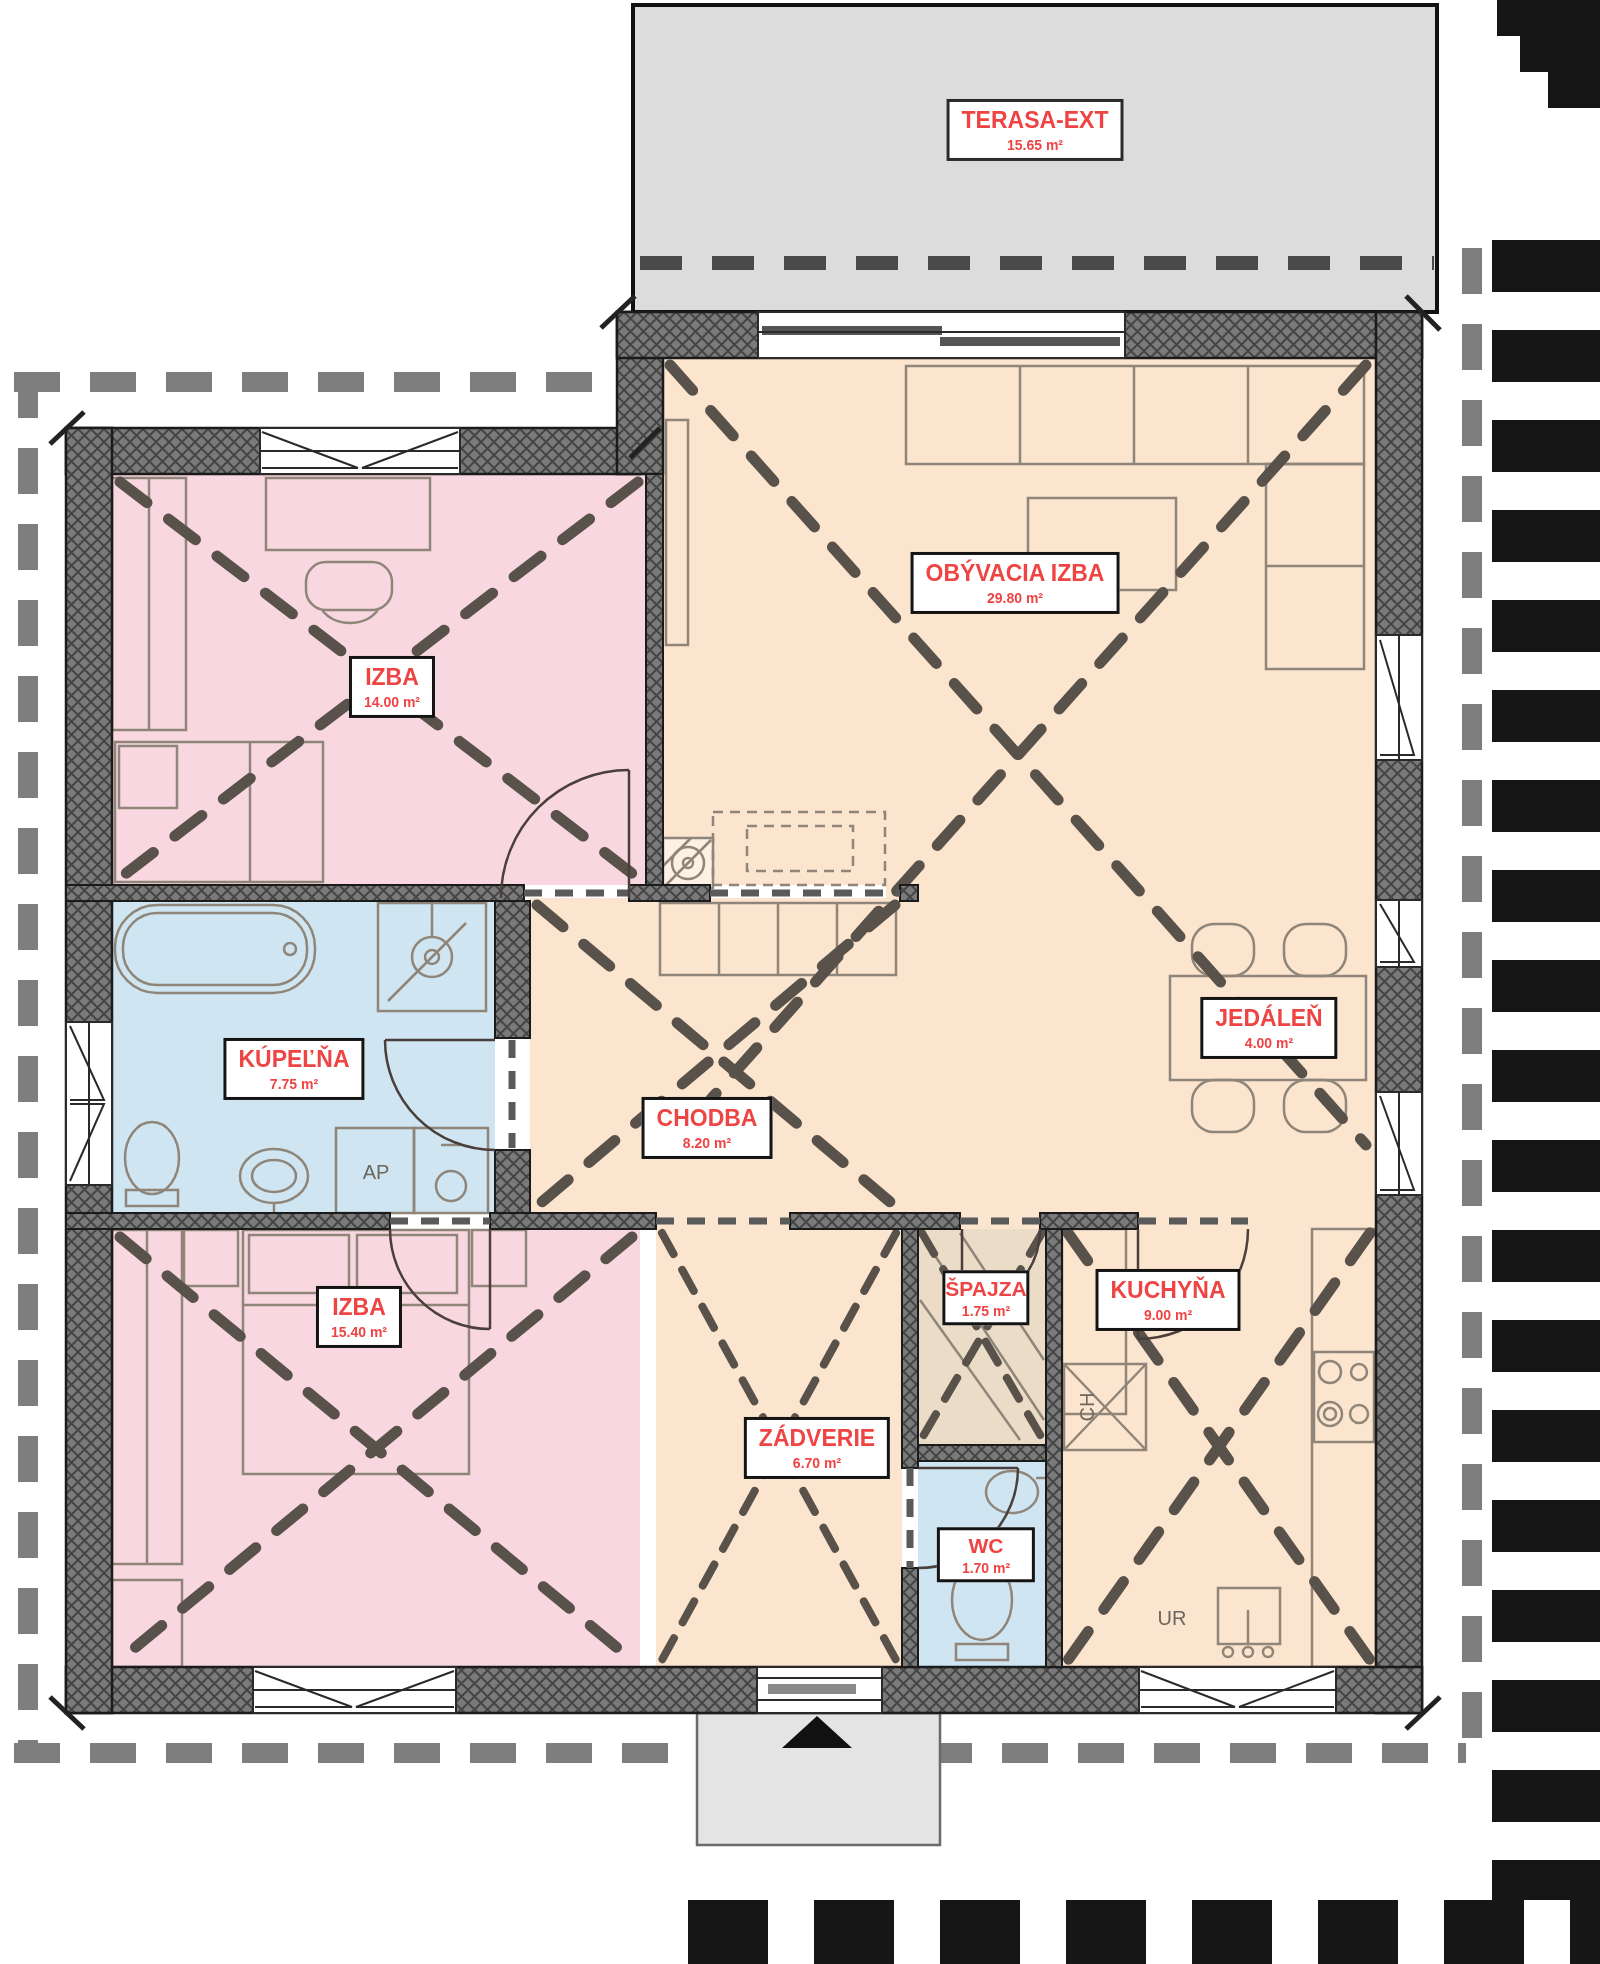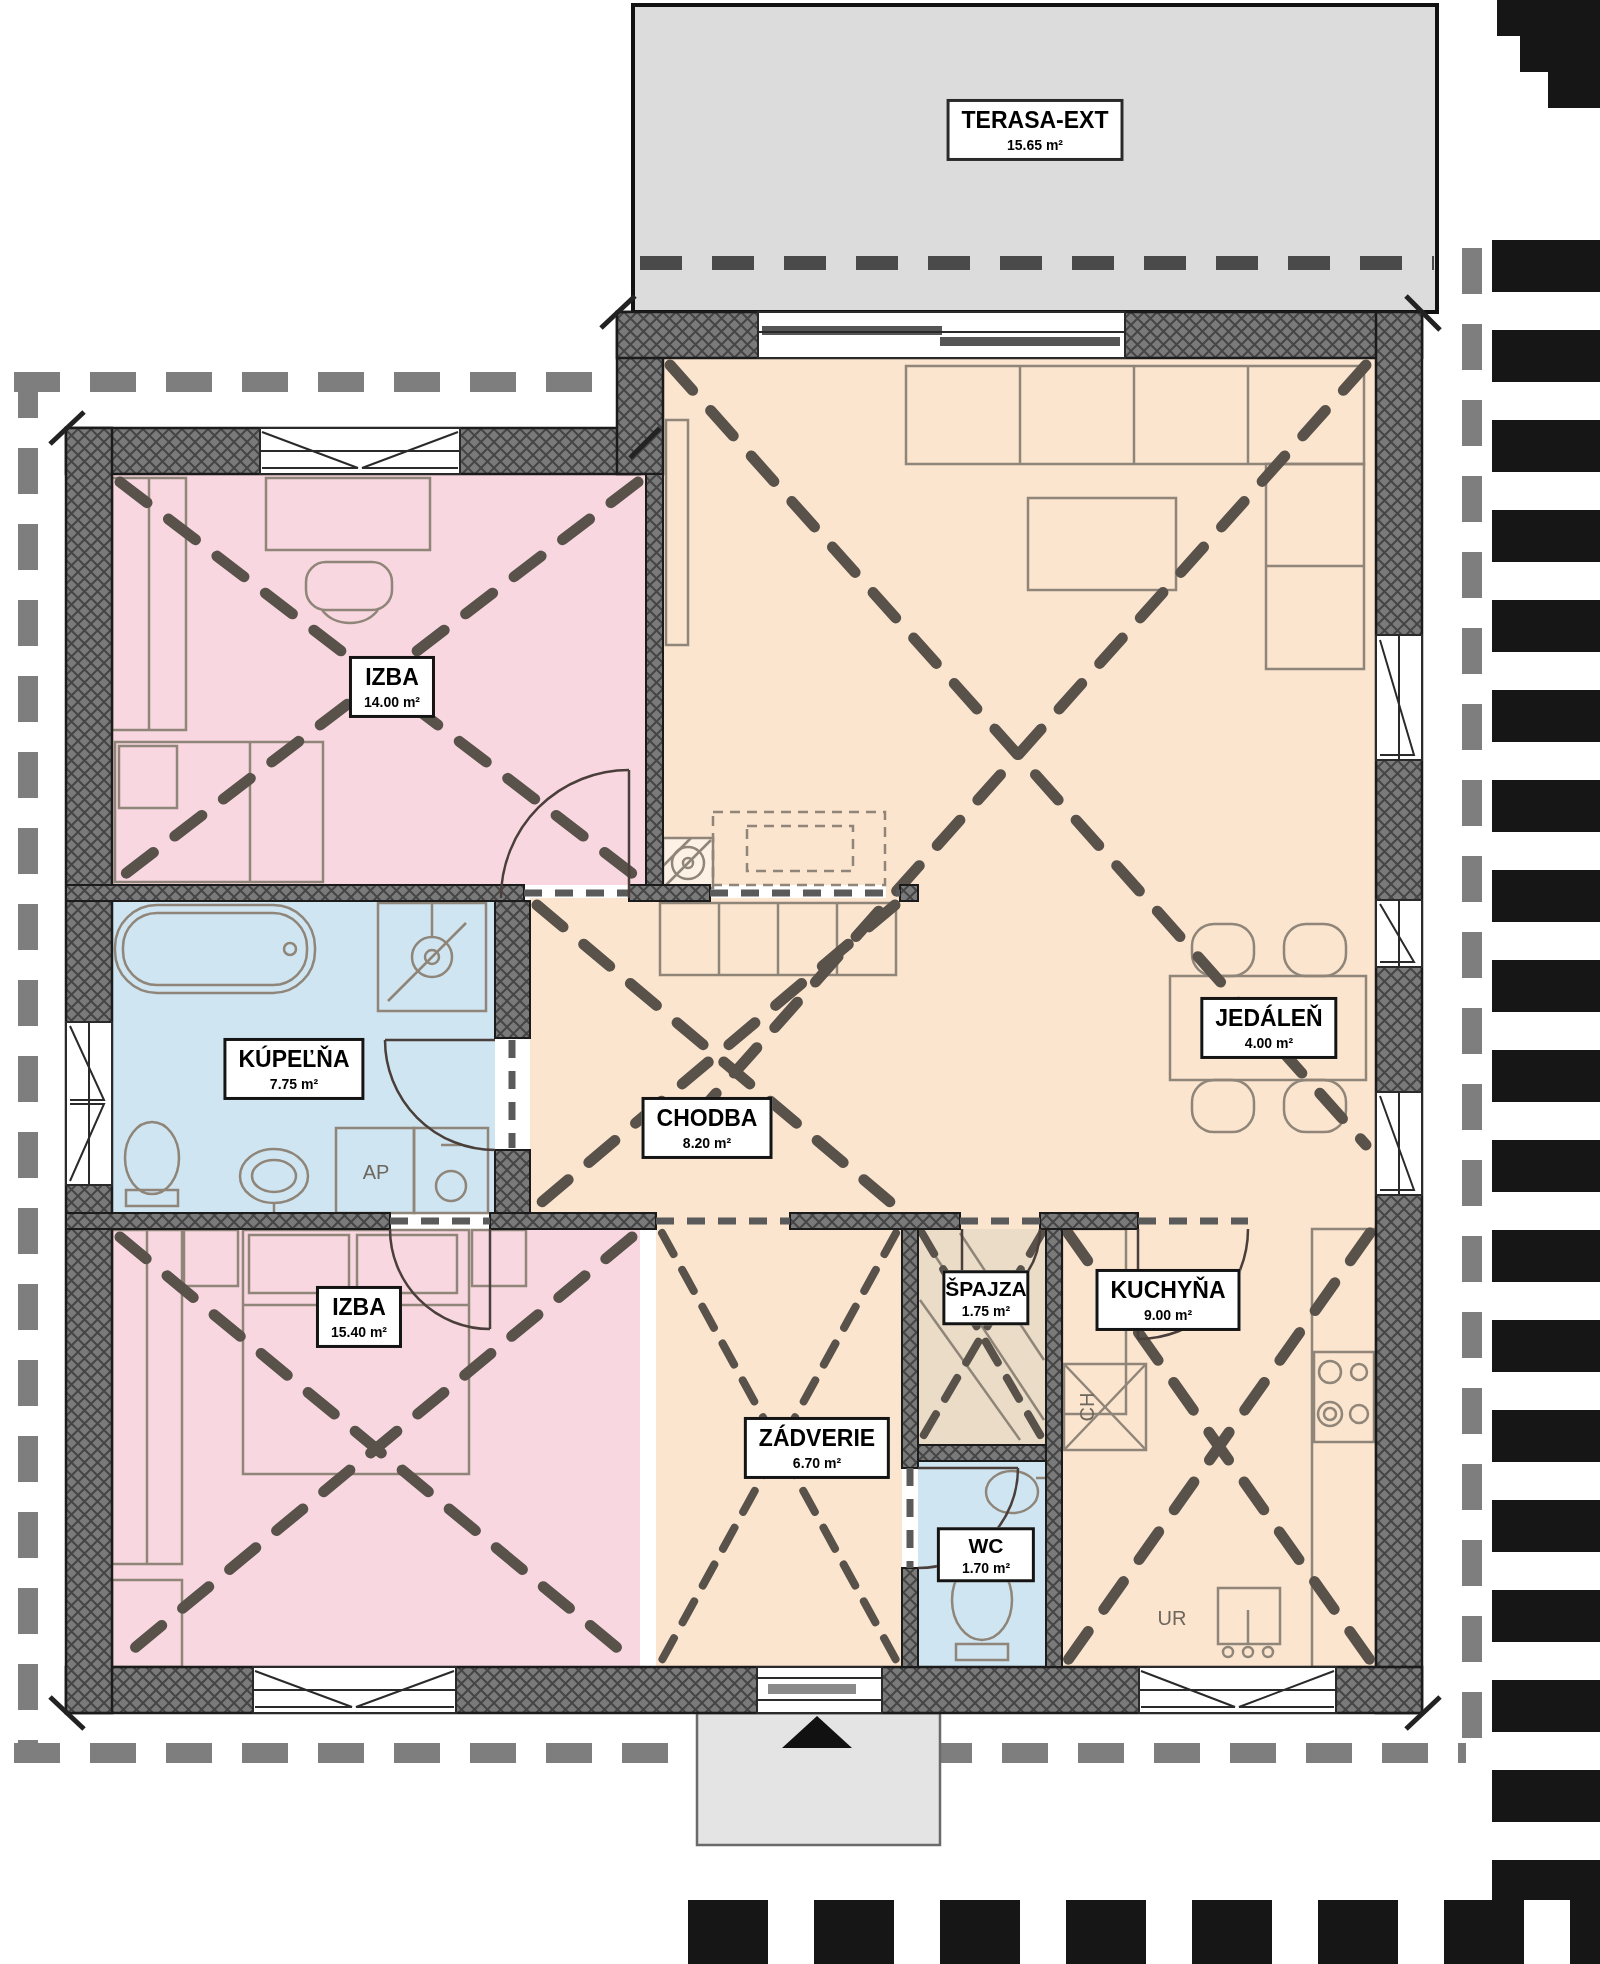--- a/index.html
+++ b/index.html
@@ -1,21 +1,21 @@
 <!DOCTYPE html>
 <html><head>
 <meta charset="utf-8">
 <style>
   html,body{margin:0;padding:0;background:#fff;}
   #plan-root{position:relative;width:1600px;height:1964px;background:#fff;overflow:hidden;
              font-family:"Liberation Sans",sans-serif;}
   #plan-svg{position:absolute;left:0;top:0;width:1600px;height:1964px;}
   .plan-label{position:absolute;transform:translate(-50%,-50%);background:#ffffff;
               border:3px solid #141414;padding:4px 12px;text-align:center;
-              font-weight:bold;font-size:23px;line-height:1.3;color:#000000;
+              font-weight:bold;font-size:23px;line-height:1.3;color:#ef4444;
               white-space:nowrap;display:flex;flex-direction:column;z-index:5;}
   .plan-label .rl-area{font-size:14px;}
   .plan-label.ext{border-color:#2a2a2a;}
   .mini-label{position:absolute;transform:translate(-50%,-50%);font-size:20px;color:#6d675e;
               z-index:4;background:transparent;font-weight:normal;}
   .mini-label.rot{transform:translate(-50%,-50%) rotate(-90deg);}
 </style>
 </head>
 <body>
 
@@ -306,20 +306,24 @@
     <rect x="1497" y="0" width="103" height="36"></rect>
     <rect x="1520" y="36" width="80" height="36"></rect>
     <rect x="1548" y="72" width="52" height="36"></rect>
   </g>
 </svg>
 
 <div class="plan-label ext" style="left:1035px;top:130px">
   <span class="rl-name">TERASA-EXT</span>
   <span class="rl-area">15.65 m²</span>
 </div>
+<div class="plan-label" style="left:1015px;top:583px">
+  <span class="rl-name">OBÝVACIA IZBA</span>
+  <span class="rl-area">29.80 m²</span>
+</div>
 <div class="plan-label" style="left:392px;top:687px">
   <span class="rl-name">IZBA</span>
   <span class="rl-area">14.00 m²</span>
 </div>
 <div class="plan-label" style="left:294px;top:1069px">
   <span class="rl-name">KÚPEĽŇA</span>
   <span class="rl-area">7.75 m²</span>
 </div>
 <div class="plan-label" style="left:707px;top:1128px">
   <span class="rl-name">CHODBA</span>

